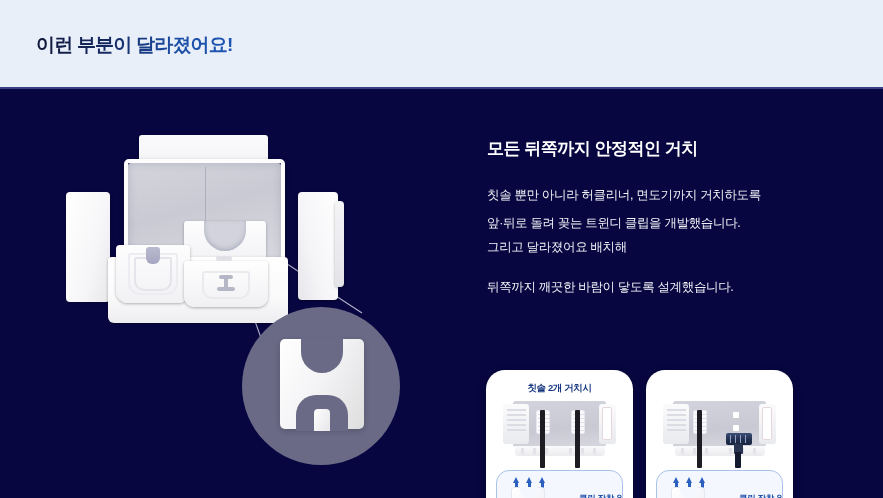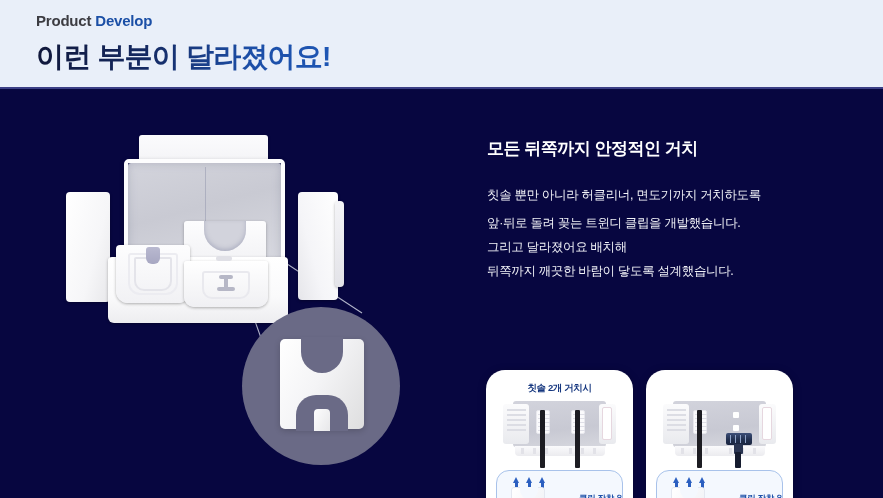--- a/index.html
+++ b/index.html
@@ -17,22 +17,22 @@
     background:#e9eff9;
   }
   .header-inner { position:absolute; left:36px; top:11px; }
   .eyebrow {
     font-size:15px; font-weight:bold; letter-spacing:-0.2px;
     line-height:20px; white-space:nowrap;
   }
   .eyebrow .w1 { color:#3c3c42; }
   .eyebrow .w2 { color:#1b4fa6; }
   .headline {
-    margin-top:10px;
-    font-size:28px; font-weight:bold; letter-spacing:-0.8px;
+    margin-top:18px;
+    font-size:19px; font-weight:bold; letter-spacing:-0.8px;
     line-height:32px; white-space:nowrap;
     background:linear-gradient(95deg,#10173a 0%,#152a63 38%,#1c4ea6 72%,#1e56b4 100%);
     -webkit-background-clip:text; background-clip:text;
     color:transparent; -webkit-text-fill-color:transparent;
   }
   .header-rule {
     position:absolute; left:0; top:87px; width:883px; height:2px;
     background:#3b3f86;
   }
 
@@ -227,21 +227,20 @@
     position:absolute; left:82px; top:22px;
     font-size:8.5px; font-weight:bold; color:#1d4fa8;
     letter-spacing:-0.3px; white-space:nowrap;
   }
 </style>
 </head>
 <body>
 
 <div class="header">
   <div class="header-inner">
-    <div class="eyebrow"><span class="w1">Product </span><span class="w2">Develop</span></div>
     <div class="headline">이런 부분이 달라졌어요!</div>
   </div>
 </div>
 <div class="header-rule"></div>
 
 <div class="stage">
 
   <div class="visual">
 
     <svg class="conn" viewBox="0 0 470 409">
@@ -281,21 +280,21 @@
         <div class="tab"></div>
       </div>
     </div>
   </div>
 
   <div class="copy">
     <h2>모든 뒤쪽까지 안정적인 거치</h2>
     <p>칫솔 뿐만 아니라 허클리너, 면도기까지 거치하도록</p>
     <p style="margin-top:4px">앞·뒤로 돌려 꽂는 트윈디 클립을 개발했습니다.</p>
     <p style="margin-top:0">그리고 달라졌어요 배치해</p>
-    <p style="margin-top:0">뒤쪽까지 깨끗한 바람이 닿도록 설계했습니다.</p>
+    <p style="margin-top:16px">뒤쪽까지 깨끗한 바람이 닿도록 설계했습니다.</p>
   </div>
 
   <div class="cards">
 
     <div class="card c1">
       <div class="card-title">칫솔 2개 거치시</div>
 
       <div class="mini">
         <div class="shell"></div>
         <div class="lwing"></div>

